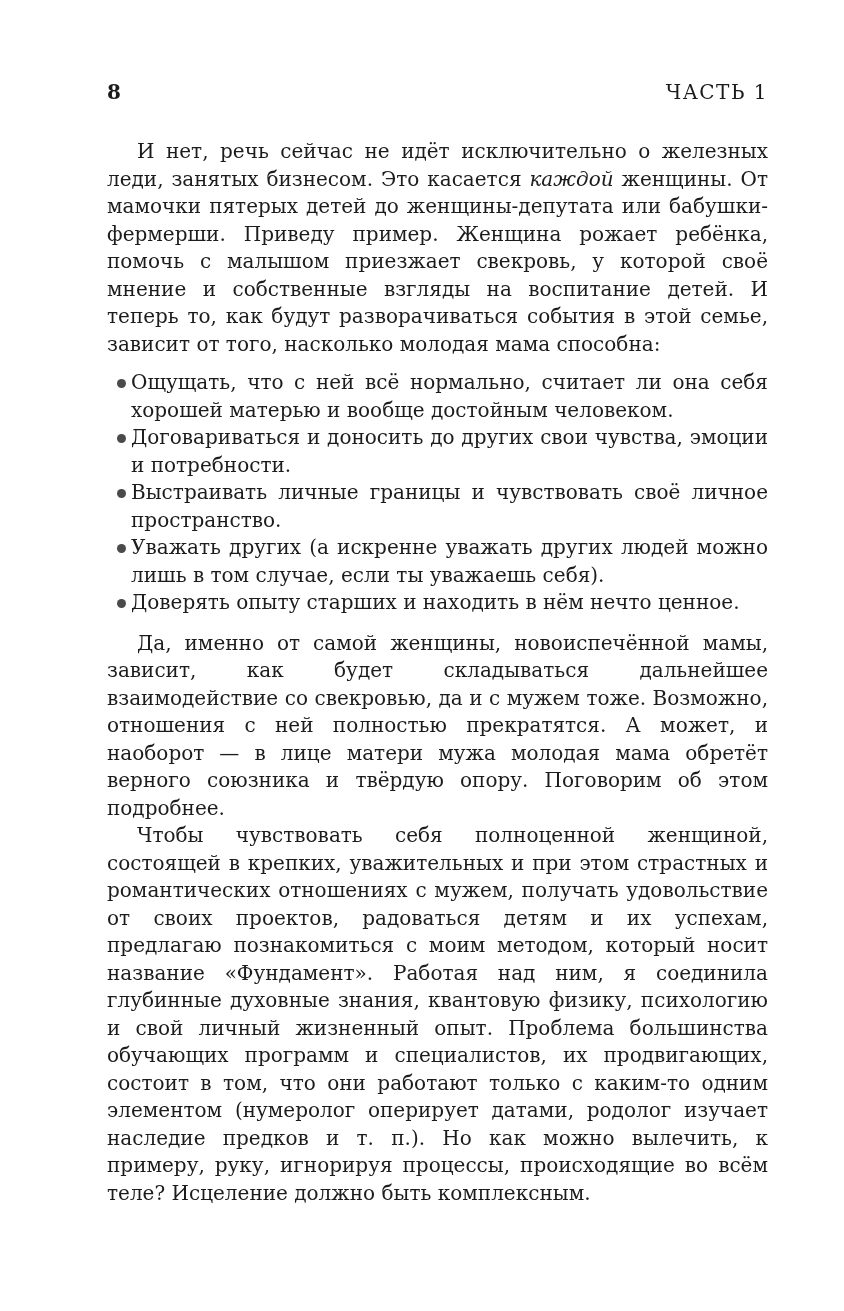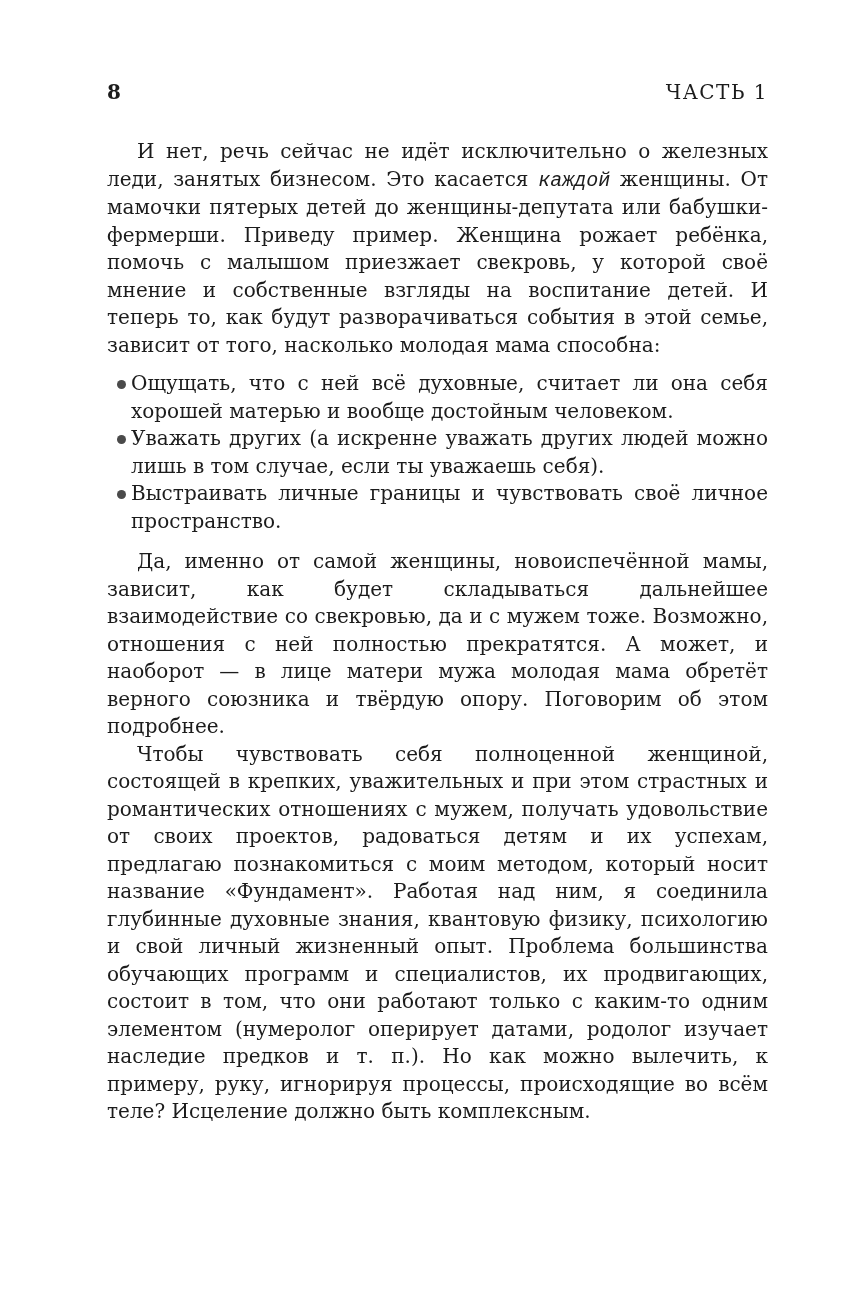--- a/index.html
+++ b/index.html
@@ -40,21 +40,21 @@
   }
   .body-text {
     font-size: 20px;
     line-height: 27.5px;
     text-align: justify;
   }
   .para {
     margin: 0;
     text-indent: 30px;
   }
-  .para em { font-style: italic; font-family: Liberation Mono, monospace; }
+  .para em { font-style: italic; }
   .bullet-list {
     list-style: none;
     margin: 11px 0 13px 0;
     padding: 0;
   }
   .bullet-list li {
     position: relative;
     padding-left: 24px;
     text-indent: 0;
   }
@@ -80,29 +80,37 @@
     <span class="running-head">ЧАСТЬ 1</span>
   </header>
 
   <main class="body-text">
 
     <p class="para"><span>И нет, речь сейчас не идёт исключительно о железных леди, занятых бизнесом. Это касается </span><em>каждой</em><span> женщины. От мамочки пятерых детей до женщины-депутата или бабушки-фермерши. Приведу пример. Женщина рожает ребёнка, помочь с малышом приезжает свекровь, у которой своё мнение и собственные взгляды на воспитание детей. И теперь то, как будут разворачиваться события в этой семье, зависит от того, насколько молодая мама способна:</span></p>
 
     <ul class="bullet-list">
       <li>
         <span class="bullet-marker"></span>
-        <span>Ощущать, что с ней всё духовные, считает ли она себя хорошей матерью и вообще достойным человеком.</span>
+        <span>Ощущать, что с ней всё нормально, считает ли она себя хорошей матерью и вообще достойным человеком.</span>
+      </li>
+      <li>
+        <span class="bullet-marker"></span>
+        <span>Договариваться и доносить до других свои чувства, эмоции и потребности.</span>
+      </li>
+      <li>
+        <span class="bullet-marker"></span>
+        <span>Выстраивать личные границы и чувствовать своё личное пространство.</span>
       </li>
       <li>
         <span class="bullet-marker"></span>
         <span>Уважать других (а искренне уважать других людей можно лишь в том случае, если ты уважаешь себя).</span>
       </li>
       <li>
         <span class="bullet-marker"></span>
-        <span>Выстраивать личные границы и чувствовать своё личное пространство.</span>
+        <span>Доверять опыту старших и находить в нём нечто ценное.</span>
       </li>
     </ul>
 
     <p class="para">Да, именно от самой женщины, новоиспечённой мамы, зависит, как будет складываться дальнейшее взаимодействие со свекровью, да и с мужем тоже. Возможно, отношения с ней полностью прекратятся. А может, и наоборот — в лице матери мужа молодая мама обретёт верного союзника и твёрдую опору. Поговорим об этом подробнее.</p>
 
     <p class="para spaced-before">Чтобы чувствовать себя полноценной женщиной, состоящей в крепких, уважительных и при этом страстных и романтических отношениях с мужем, получать удовольствие от своих проектов, радоваться детям и их успехам, предлагаю познакомиться с моим методом, который носит название «Фундамент». Работая над ним, я соединила глубинные духовные знания, квантовую физику, психологию и свой личный жизненный опыт. Проблема большинства обучающих программ и специалистов, их продвигающих, состоит в том, что они работают только с каким-то одним элементом (нумеролог оперирует датами, родолог изучает наследие предков и т. п.). Но как можно вылечить, к примеру, руку, игнорируя процессы, происходящие во всём теле? Исцеление должно быть комплексным.</p>
 
   </main>
 </div>
 

